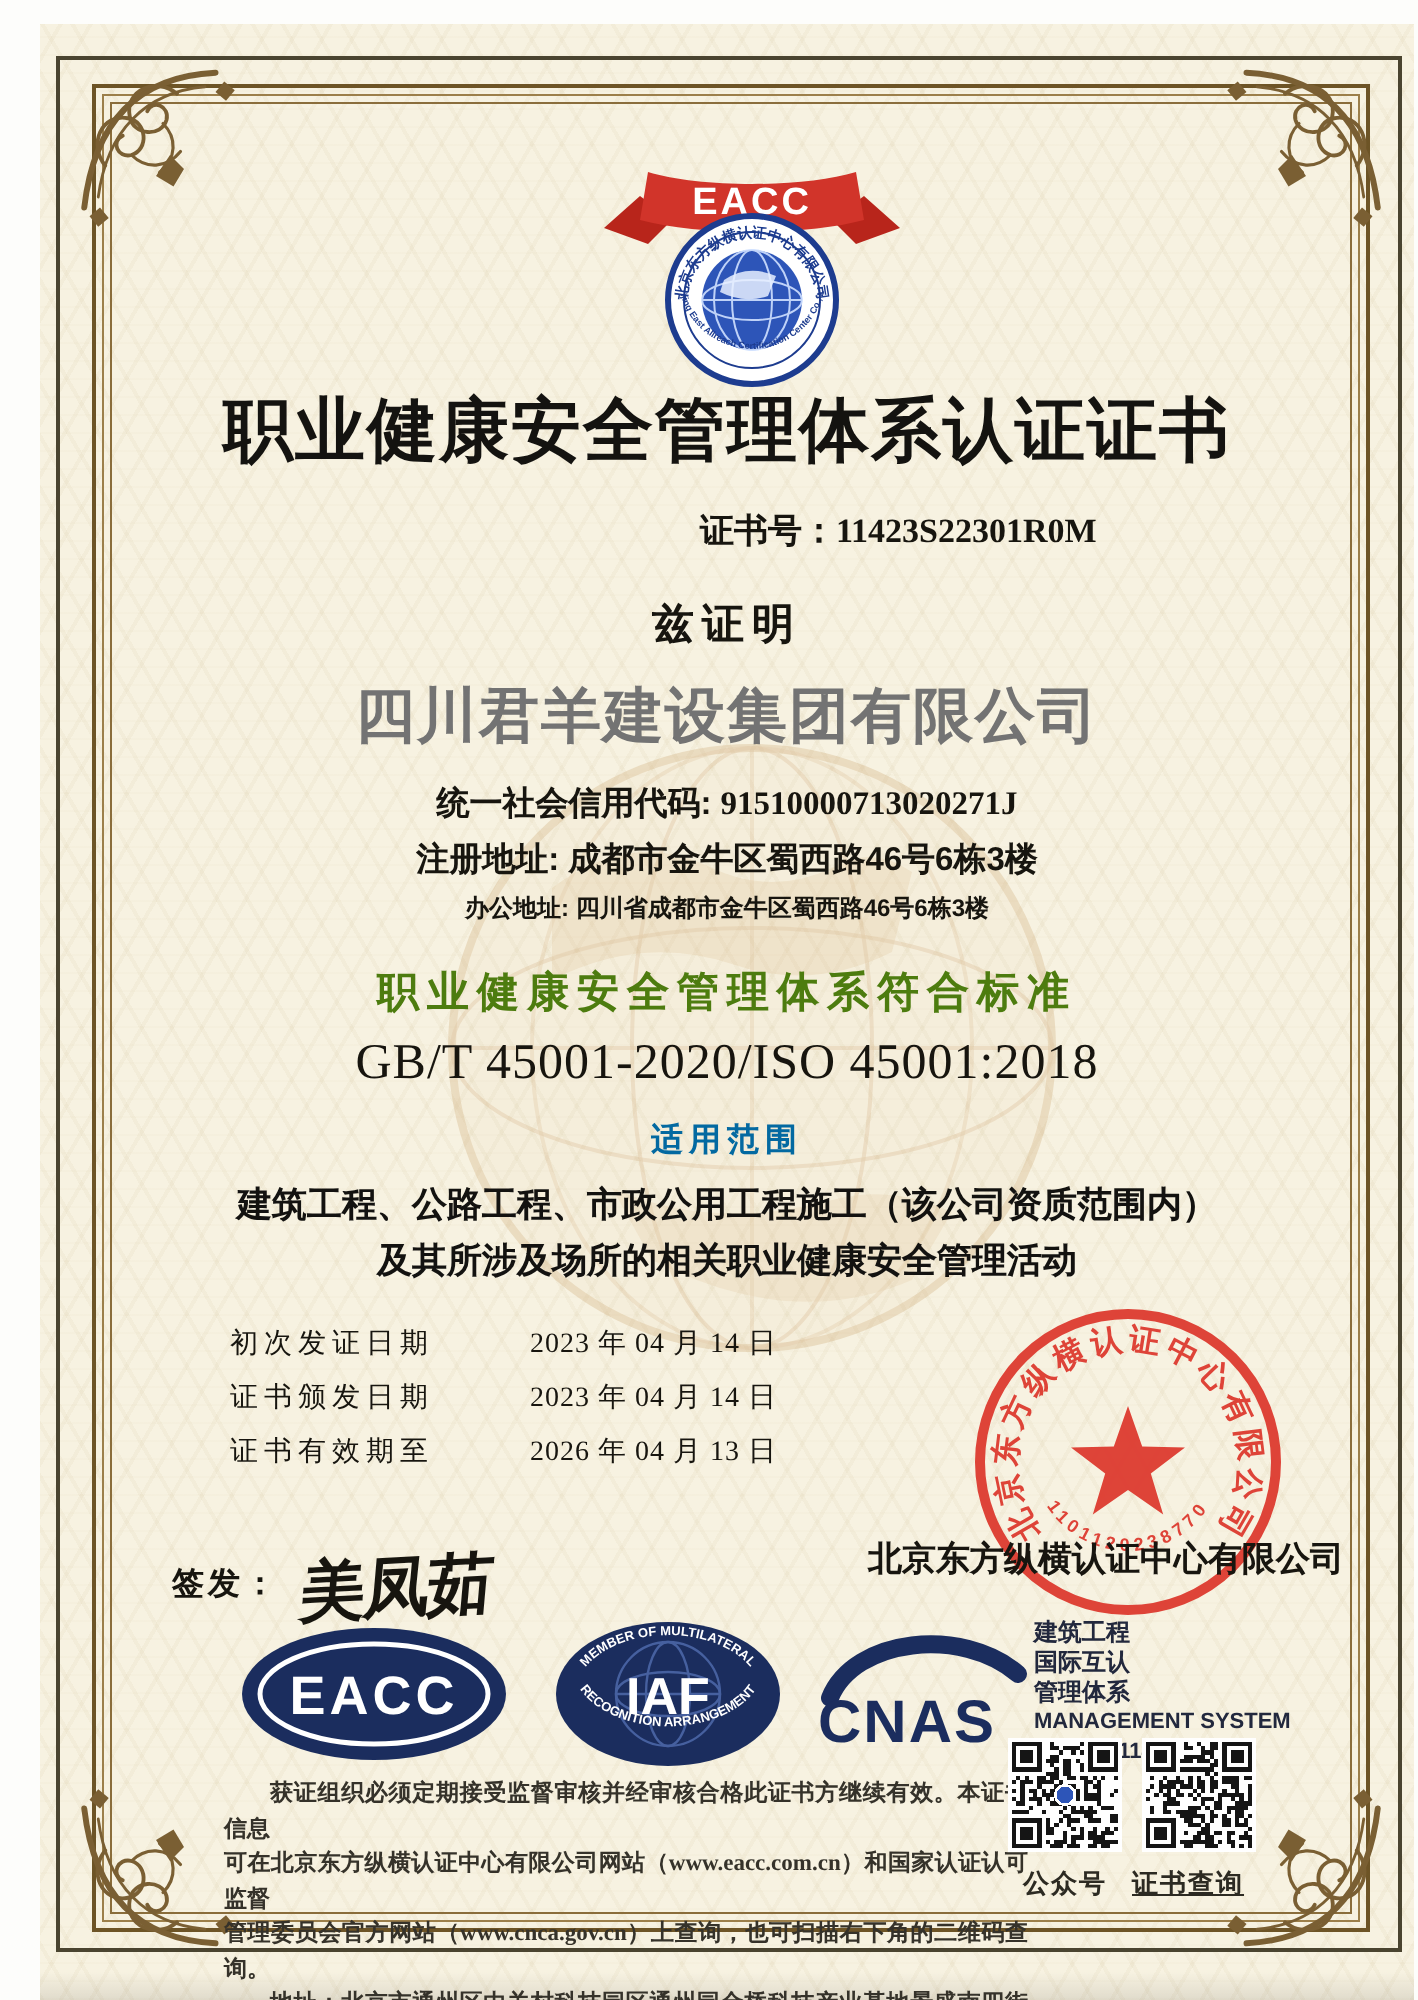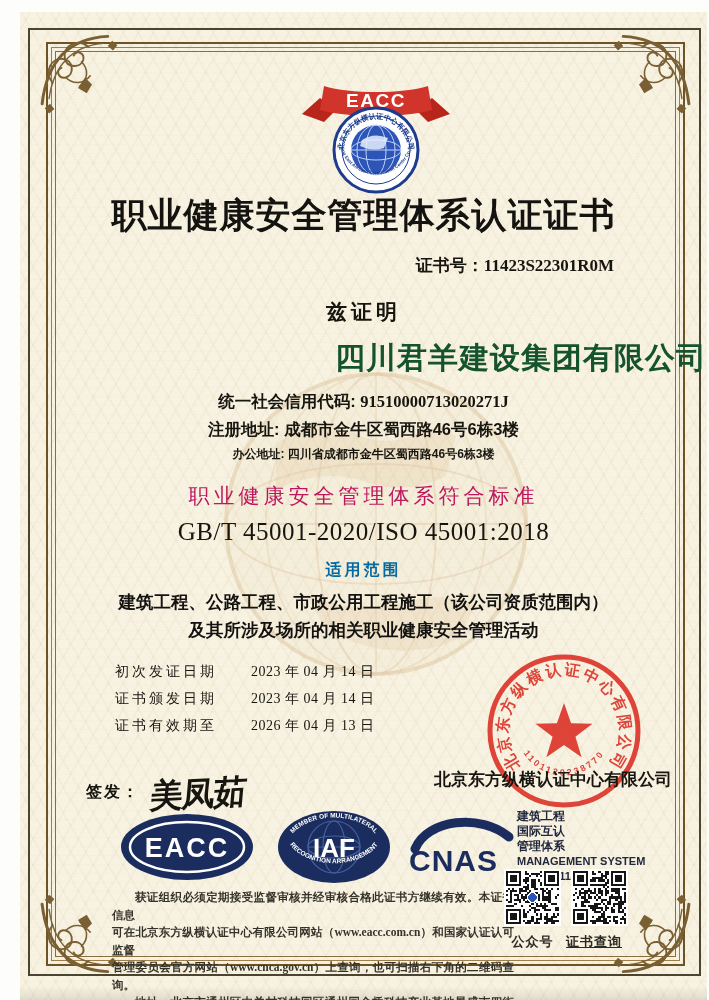--- a/index.html
+++ b/index.html
@@ -43,35 +43,35 @@
   .corner.tl{left:16px;top:20px;}
   .corner.tr{right:12px;top:20px;transform:scaleX(-1);}
   .corner.bl{left:16px;bottom:24px;transform:scaleY(-1);}
   .corner.br{right:12px;bottom:24px;transform:scale(-1,-1);}
   #watermark-globe{position:absolute;left:196px;top:352px;opacity:.5;pointer-events:none;}
   .content{position:absolute;inset:0;z-index:2;}
   .abs{position:absolute;}
   .ctr{left:0;right:0;text-align:center;}
   .serif{font-family:"Liberation Serif", serif;}
   #title{top:180px;font-size:35px;font-weight:900;color:#141310;letter-spacing:1px;}
-  #certno{top:242px;left:330px;width:330px;text-align:center;font-size:17px;color:#17150f;font-weight:bold;}
+  #certno{top:242px;left:330px;width:330px;font-size:17px;color:#17150f;font-weight:bold;}
   #certify{top:286px;font-size:21px;font-weight:bold;color:#17150f;letter-spacing:4px;}
-  #company{top:326px;font-size:30px;font-weight:900;color:#14532d;letter-spacing:1px;text-align:right;}
+  #company{top:326px;font-size:30px;font-weight:900;color:#737373;letter-spacing:1px;}
   #credit{top:379px;font-size:16.5px;font-weight:bold;color:#17150f;}
   #addr1{top:407px;font-size:16.5px;font-weight:bold;color:#17150f;}
   #addr2{top:434px;font-size:12px;font-weight:bold;color:#17150f;}
-  #std-cap{top:470px;font-size:21px;font-weight:400;color:#be185d;letter-spacing:4px;}
+  #std-cap{top:470px;font-size:21px;font-weight:700;color:#4d7c0f;letter-spacing:4px;}
   #standard{top:506px;font-size:25px;color:#17150f;letter-spacing:.5px;}
   #scope-cap{top:548px;font-size:16px;font-weight:bold;color:#0369a1;letter-spacing:3px;}
   #scope1{top:578px;font-size:17.5px;font-weight:900;color:#131210;}
   #scope2{top:606px;font-size:17.5px;font-weight:900;color:#131210;}
   #dates{top:651px;left:95px;font-size:14px;font-weight:normal;color:#17150f;}
   .date-row{display:flex;margin-bottom:9px;}
   .date-label{letter-spacing:3px;width:116px;}
-  .date-value{margin-left:20px;letter-spacing:.5px;text-align:center;}
+  .date-value{margin-left:34px;letter-spacing:.5px;text-align:center;}
   #seal{left:463px;top:638px;width:162px;height:162px;opacity:.93;}
   #issuer-name{top:756px;left:398px;width:270px;text-align:center;font-size:17px;font-weight:bold;color:#17150f;z-index:3;}
   #sign-row{top:760px;left:66px;display:flex;align-items:flex-start;}
   #sign-label{font-size:16px;font-weight:bold;color:#17150f;padding-top:10px;letter-spacing:2px;}
   #signature{font-size:33px;font-weight:900;color:#17150f;margin-left:10px;
     transform:rotate(-3deg) skewX(-8deg);letter-spacing:-1px;}
   .logo{position:absolute;}
   #eacc-oval{left:99px;top:800px;}
   #iaf-logo{left:256px;top:797px;}
   #cnas-logo{left:387px;top:803px;}

